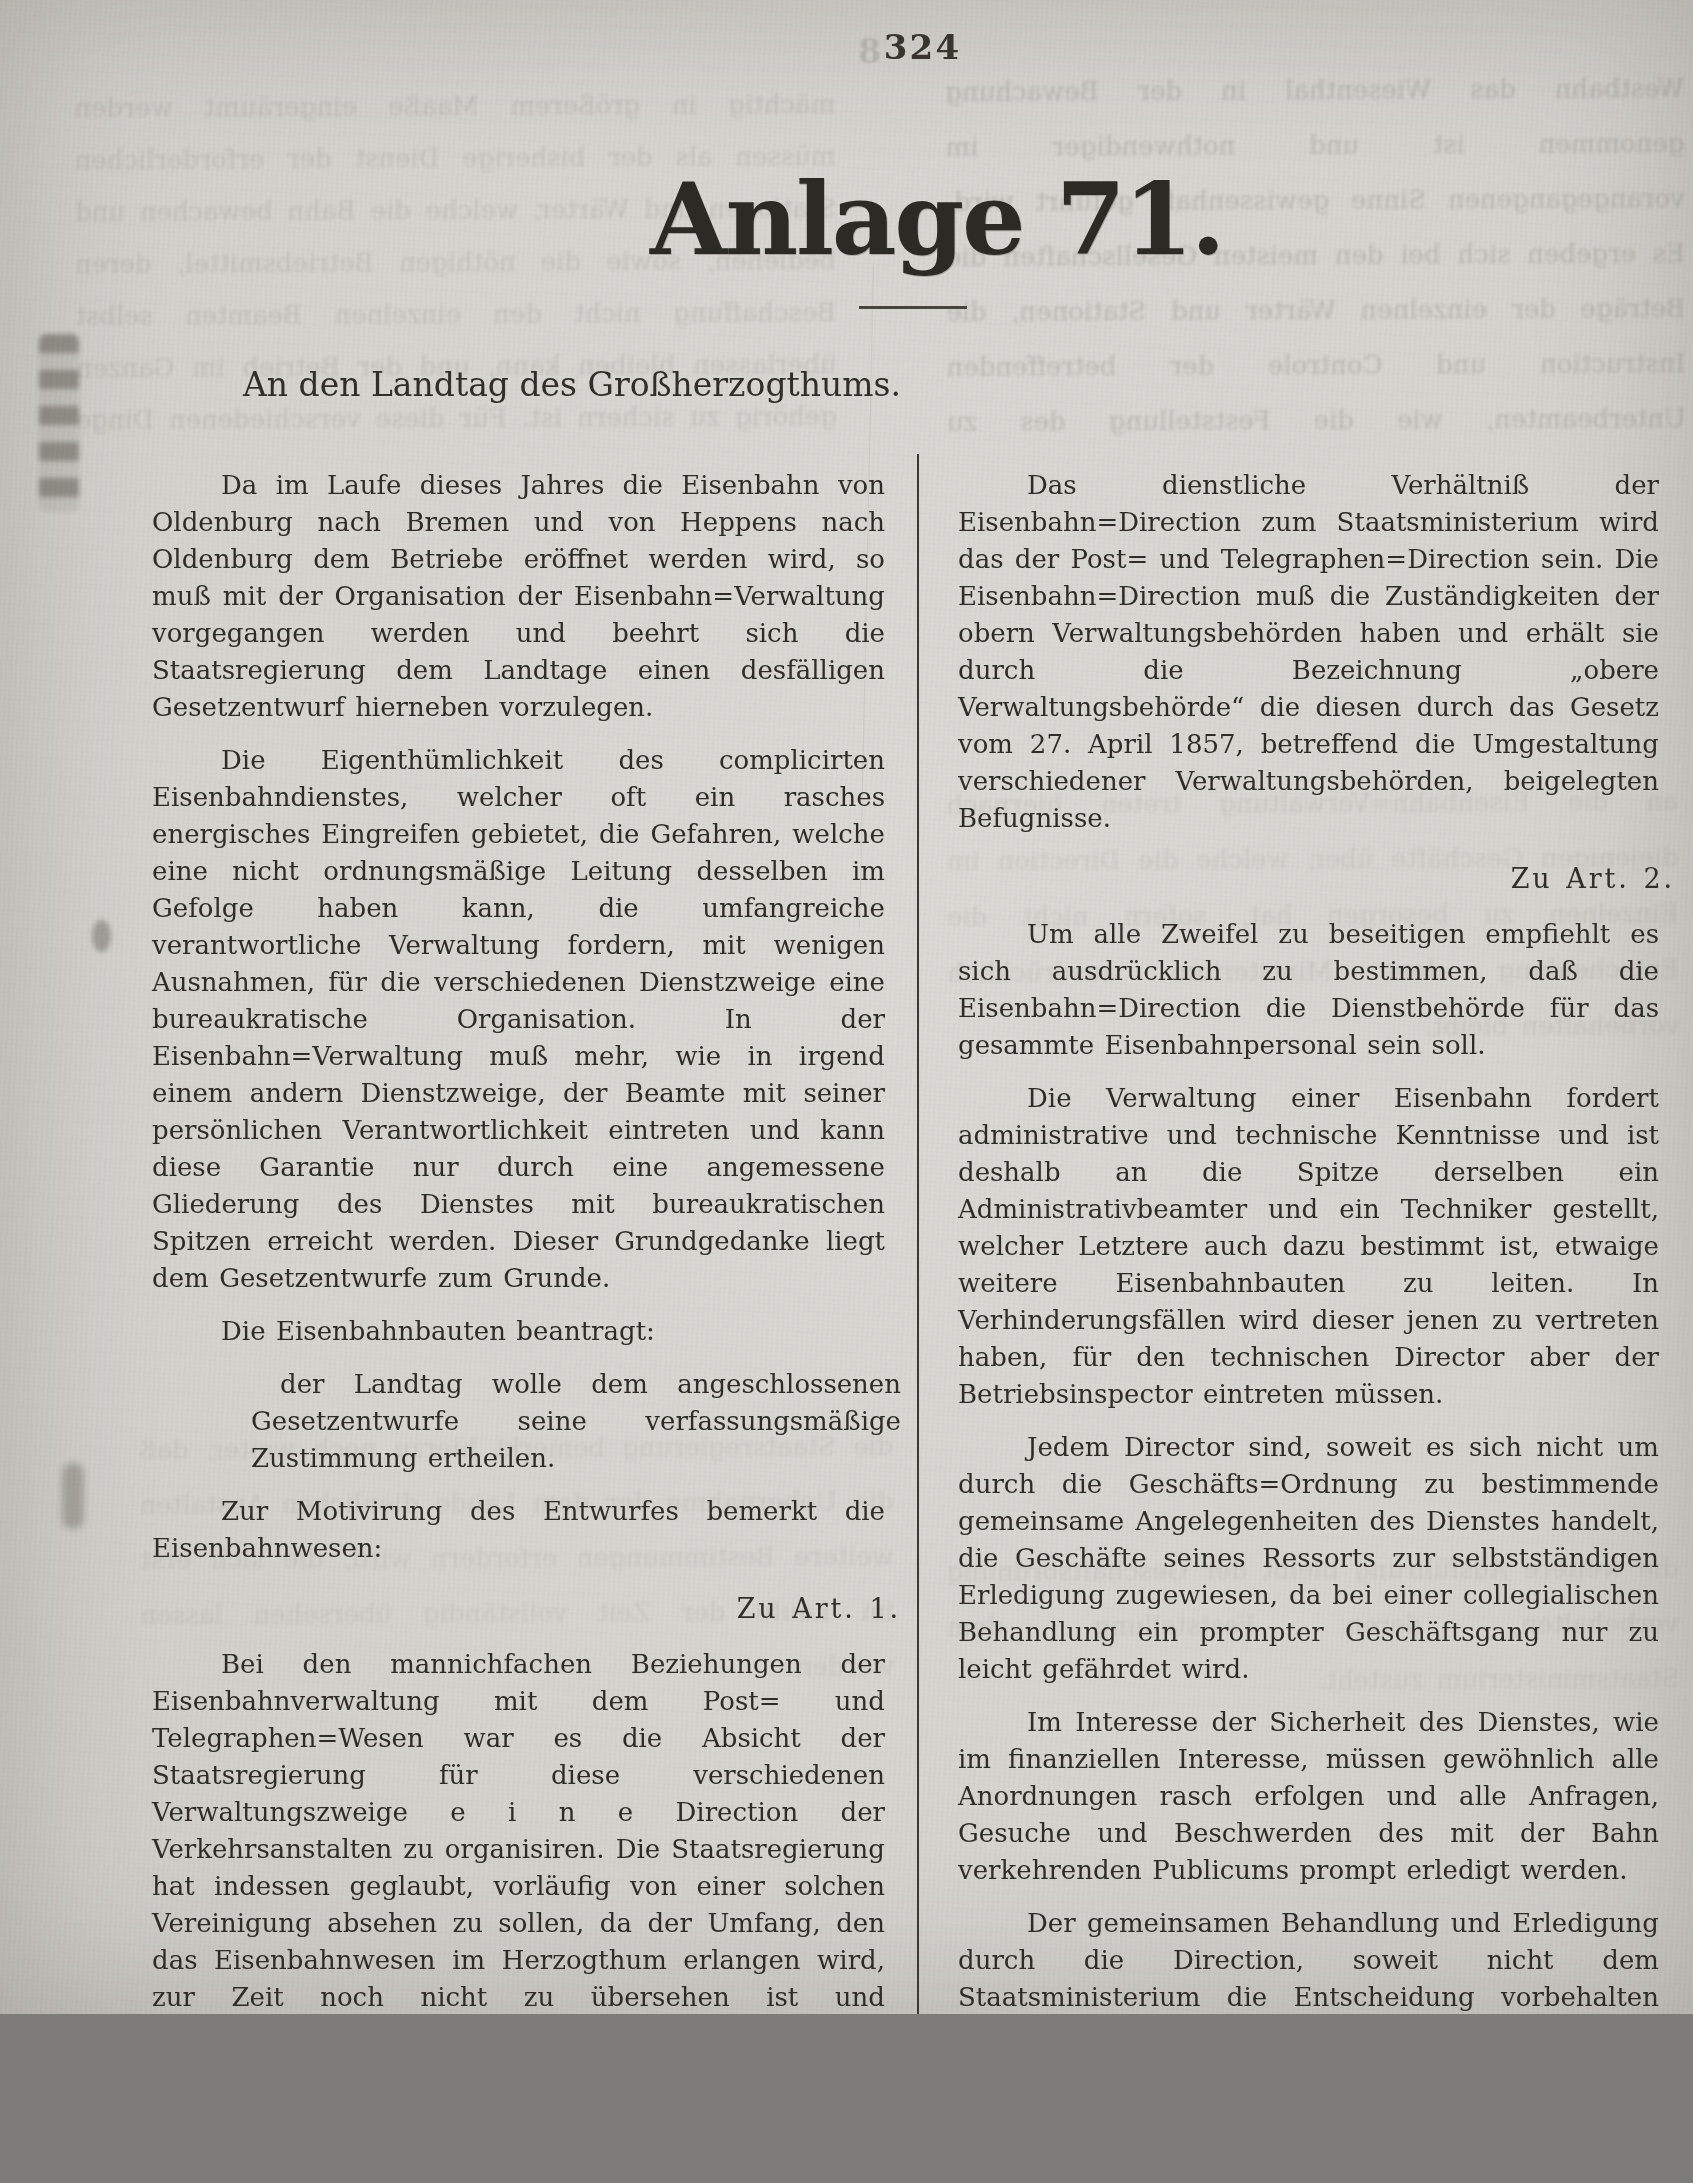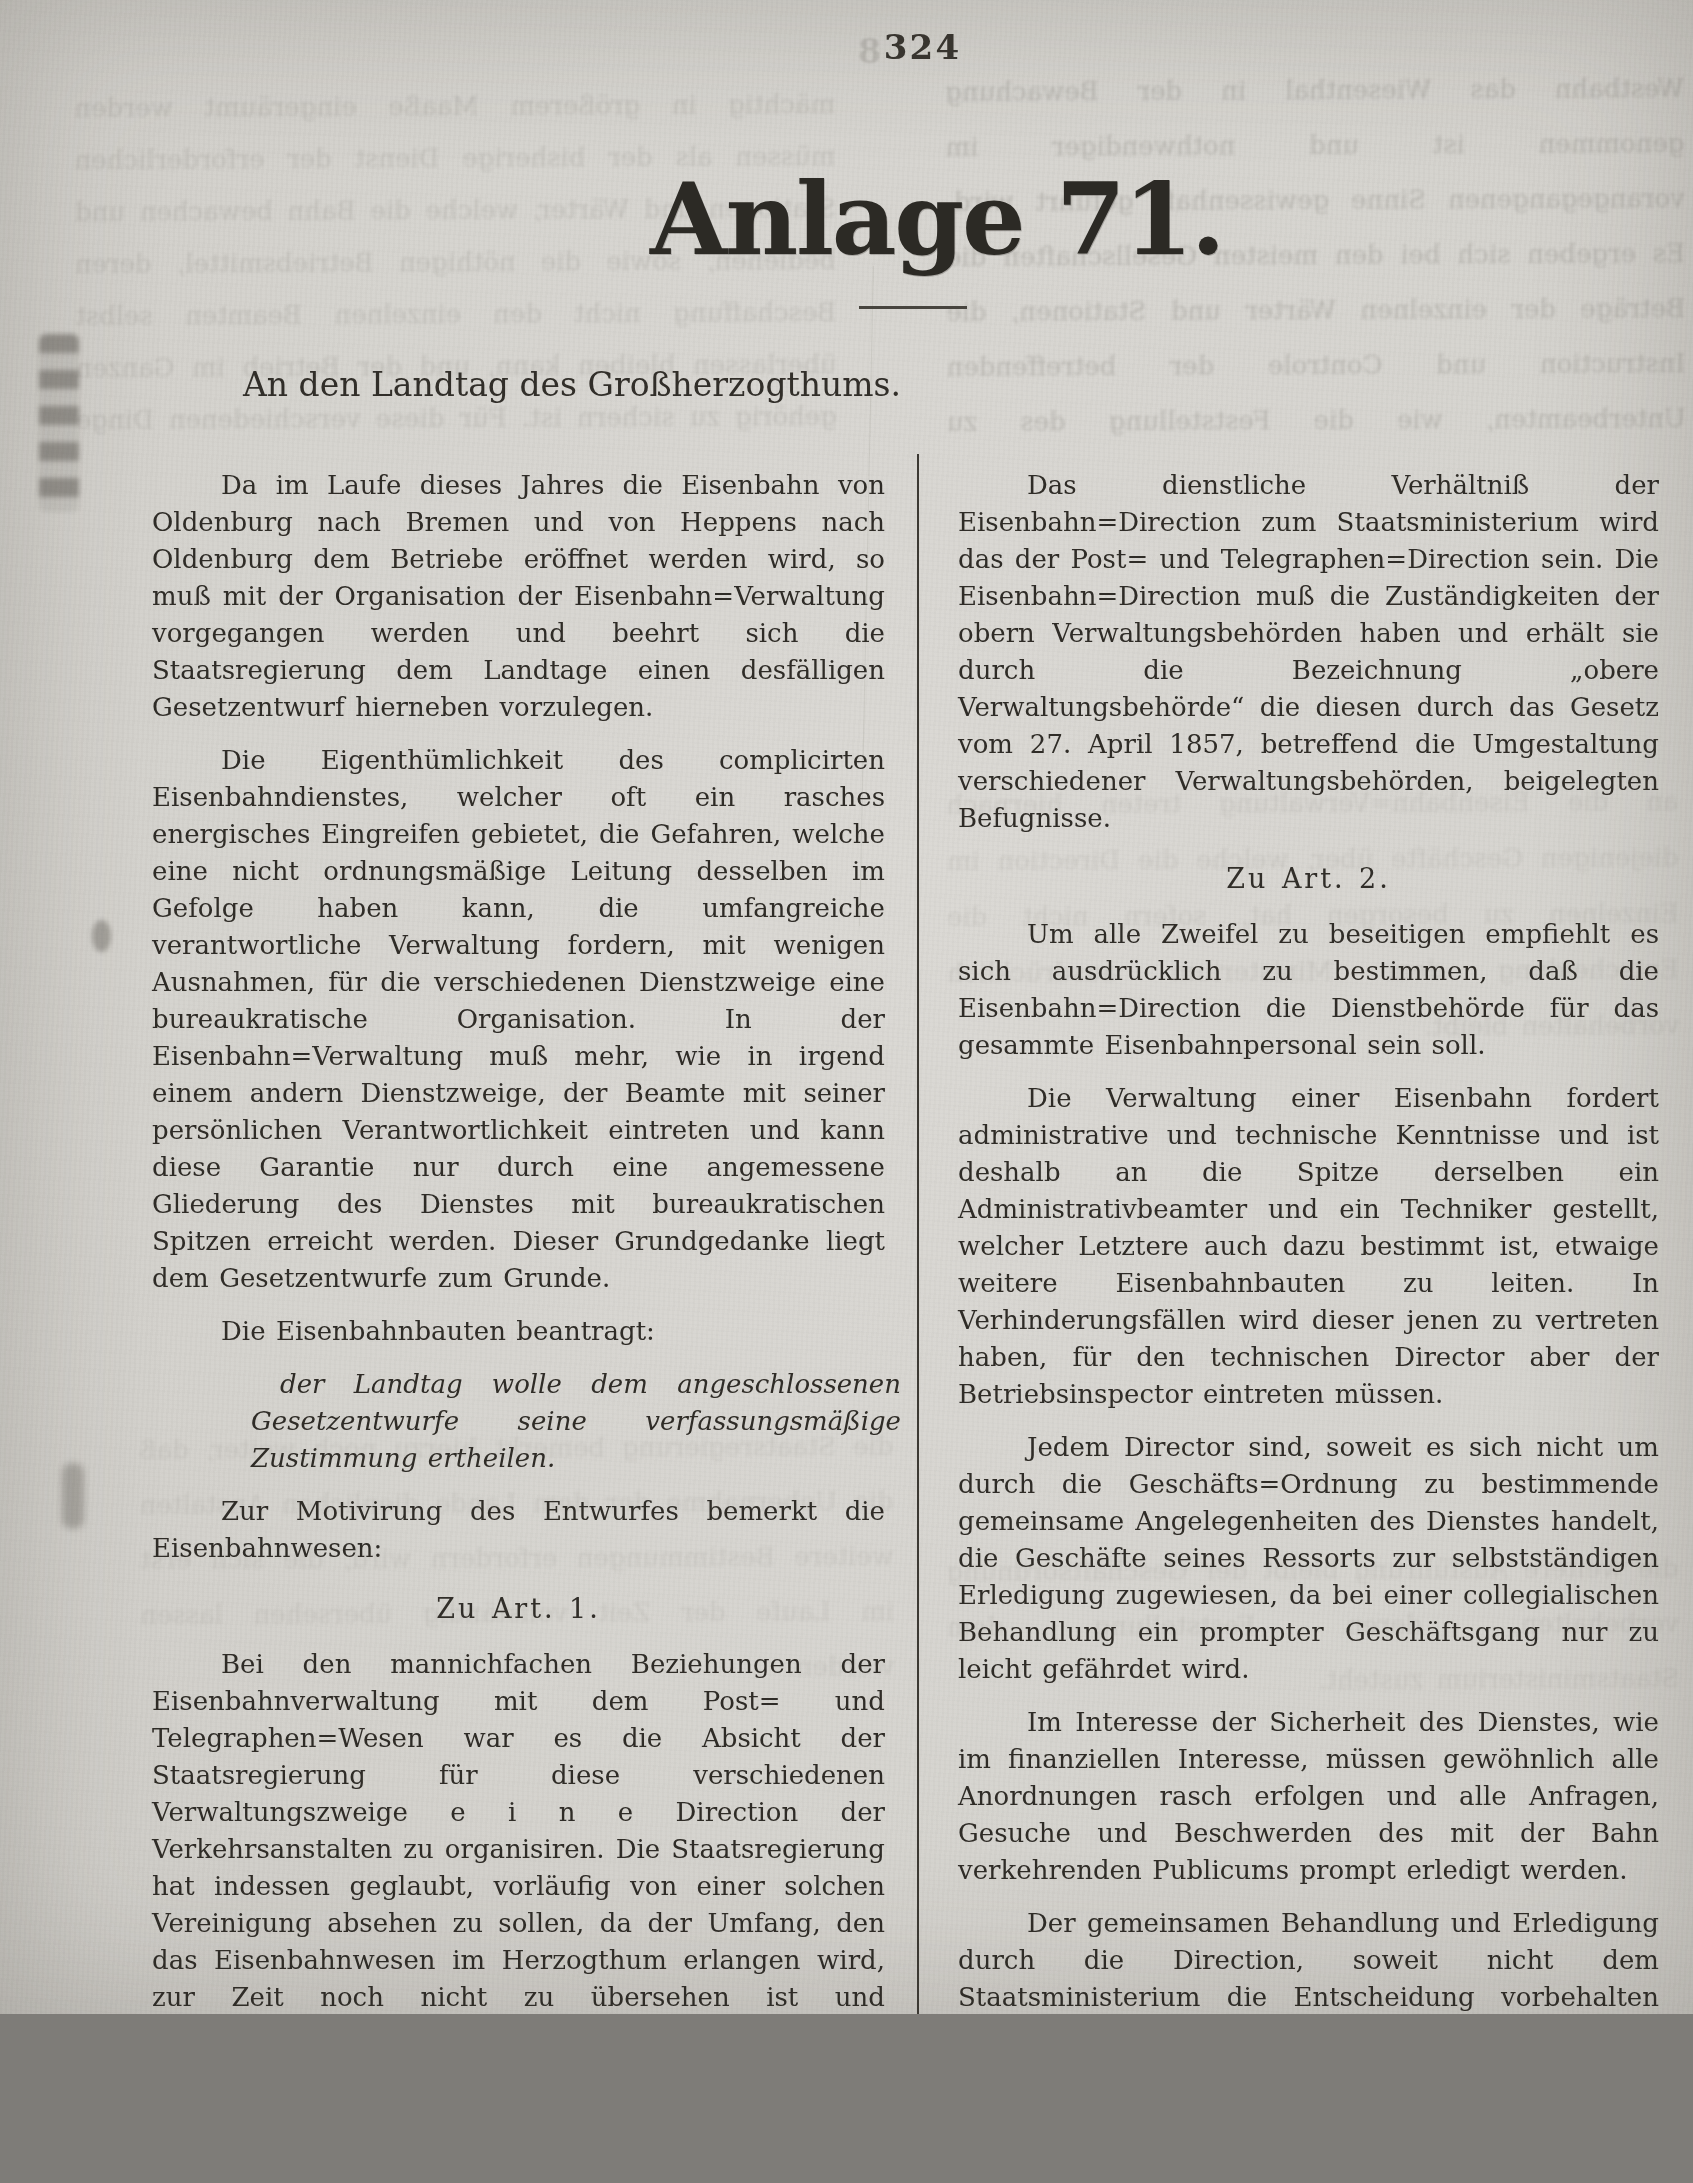--- a/index.html
+++ b/index.html
@@ -31,23 +31,23 @@
   .title-rule { position:absolute; top:306px; left:859px; width:108px; height:2.9px; background:#47443e; }
   .salutation {
     position:absolute; top:363px; left:136px; width:765px; text-align:right;
     font-size:33px; line-height:44px; color:#312e29; white-space:nowrap;
   }
   .col { position:absolute; top:451px; font-size:26px; line-height:37px; text-align:justify; hyphens:none; }
   .col-left  { left:136px;  width:765px; }
   .col-right { left:942px; width:733px; }
   .col p { margin:16px; text-indent:69px; word-spacing:2.2px; }
   .col p.gap-before { margin-top:16px; }
-  .col p.petitum { margin:3px 0 16px 115px; text-indent:29px;font-style:italic; }
+  .col p.petitum { margin:3px 0 16px 115px; text-indent:29px; }
   .col p.art-heading {
-    margin:23px 0 18.7px; text-align:center; text-indent:0;
+    margin:23px 0 18.7px; text-align:right; text-indent:0;
     font-size:27px; letter-spacing:2.9px; color:#312e29;
   }
   .divider { position:absolute; left:917px; top:454px; width:2.2px; height:1622px; background:#3c3933; }
   .crease { position:absolute; left:866px; top:266px; width:1.4px; height:660px; background:#8a877f; opacity:0.16; transform:rotate(1.2deg); }
   .bleed {
     position:absolute; transform:scaleX(-1) rotate(0.3deg); filter:blur(1.8px);
     color:#5f5c55; font-size:26px; text-align:justify; overflow:hidden; word-spacing:5px;
     pointer-events:none;
   }
   #bleed-tl { left:75px;  top:80px;  width:761px; height:362px; line-height:52px; opacity:0.16; }

